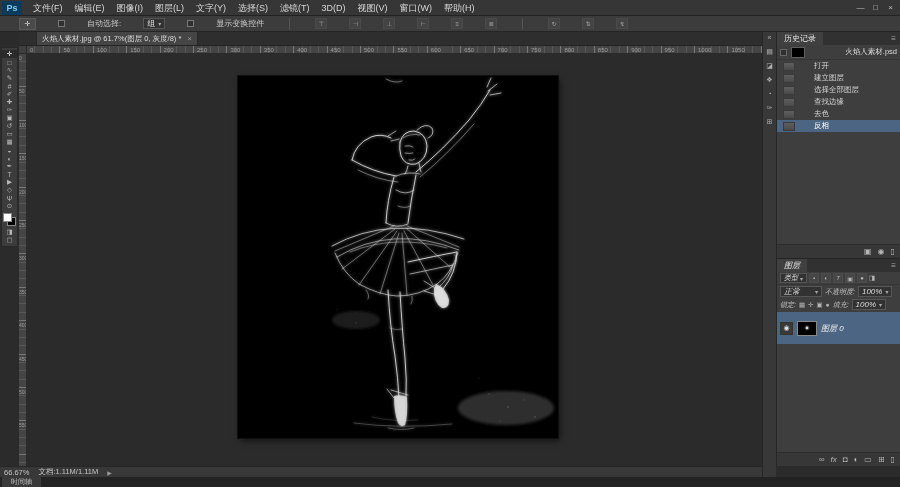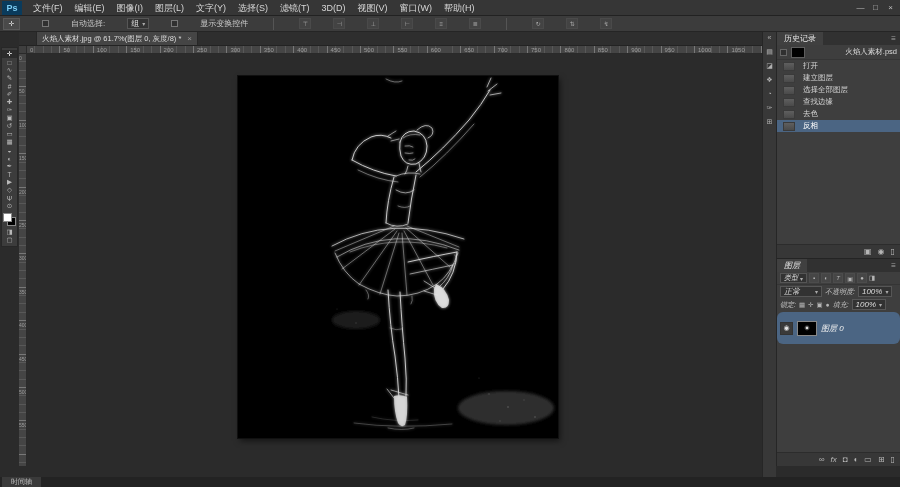--- a/index.html
+++ b/index.html
@@ -13,21 +13,21 @@
              border-bottom:1px solid #222; display:flex; align-items:center; z-index:20; }
   .ps-logo { width:20px; height:14px; background:#0a3b5c; color:#7ccdf4; font-weight:bold;
              font-size:9px; display:flex; align-items:center; justify-content:center; margin:0 5px 0 2px; }
   .menu-item { padding:0 6px; line-height:16px; font-size:9px; color:#d6d6d6; white-space:nowrap; }
   .win-controls { margin-left:auto; display:flex; align-items:center; padding-right:2px; }
   .winbtn { width:15px; text-align:center; font-size:8px; color:#c0c0c0; line-height:14px; }
 
   
   .optionsbar { position:absolute; top:16px; left:0; right:0; height:16px; background:#3c3c3c;
                 border-bottom:1px solid #252525; display:flex; align-items:center; gap:22px;
-                padding-left:3px; font-size:8px; z-index:19; }
+                padding-left:19px; font-size:8px; z-index:19; }
   .tool-box { width:17px; height:12px; border:1px solid #5a5a5a; background:#4a4a4a;
               display:flex; align-items:center; justify-content:center; font-size:7px; color:#ddd; }
   .checkbox { width:7px; height:7px; border:1px solid #777; background:#303030; display:inline-block; }
   .opt-label { color:#c8c8c8; font-size:8px; white-space:nowrap; }
   .dropdown { border:1px solid #565656; background:#323232; padding:0 3px; height:11px;
               display:flex; align-items:center; gap:3px; font-size:8px; color:#ddd; }
   .dd-arrow { font-size:6px; color:#aaa; }
   .vdiv { width:1px; height:12px; background:#555; margin:0 3px; }
   .opt-icon { width:12px; height:11px; border:1px solid #4a4a4a; background:#434343;
               display:flex; align-items:center; justify-content:center; font-size:6px; color:#a8a8a8; }
@@ -90,36 +90,36 @@
                   border-top:1px solid #2c2c2c; display:flex; align-items:center; justify-content:flex-end;
                   gap:6px; padding-right:5px; }
   .pf-icon { font-size:8px; color:#b5b5b5; }
 
   .history-content { position:absolute; top:13px; bottom:14px; left:0; right:0; overflow:hidden; }
   .snap-row { display:flex; align-items:center; gap:4px; height:15px; padding:0 3px;
               border-bottom:1px solid #353535; }
   .snap-check { width:7px; height:7px; border:1px solid #666; background:#303030; }
   .snap-thumb { width:16px; height:11px; background:#000; border:1px solid #5d5d5d; }
   .snap-name { font-size:7.5px; color:#ddd; white-space:nowrap;margin-left:36px; }
-  .hist-row { display:flex; align-items:center; gap:8px; height:12px; padding:0 3px 0 6px;
+  .hist-row { display:flex; align-items:center; gap:19px; height:12px; padding:0 3px 0 6px;
               font-size:7.5px; color:#d8d8d8; white-space:nowrap;text-align:center; }
   .h-icon { width:12px; height:9px; background:linear-gradient(#5f5f5f,#4a4a4a); border:1px solid #3a3a3a; flex:none; }
   .hist-row.selected { background:#4b6583; color:#fff; }
 
   .filter-row { display:flex; align-items:center; gap:2px; height:13px; padding:0 3px;
                 border-bottom:1px solid #353535; font-size:7px; }
   .filter-dd { border:1px solid #555; background:#323232; padding:0 3px; height:10px;
                display:flex; align-items:center; gap:2px; font-size:7px; color:#ddd; }
   .f-icon { width:10px; height:10px; border:1px solid #4c4c4c; background:#464646; flex:none;
             display:flex; align-items:center; justify-content:center; font-size:6px; color:#b5b5b5; }
   .blend-row, .lock-row { display:flex; align-items:center; gap:3px; height:13px; padding:0 3px; font-size:7px; }
   .blend-dd { width:42px; justify-content:space-between; }
   .mini-label { color:#c0c0c0; font-size:7px; white-space:nowrap; }
   .lk-icon { font-size:6.5px; color:#b5b5b5; }
-  .layer-row { display:flex; align-items:center; gap:4px; height:17px; padding:16px 3px; background:#4b6583; margin-top:1px;border-radius:6px; }
+  .layer-row { display:flex; align-items:center; gap:4px; height:17px; padding:16px 3px; background:#4b6583; margin-top:1px; }
   .eye-box { width:13px; height:13px; border:1px solid #333; background:#3a3a3a; flex:none;
              display:flex; align-items:center; justify-content:center; font-size:7px; color:#e5e5e5; }
   .layer-thumb { width:20px; height:15px; border:1px solid #888; flex:none;
                  background:#000 radial-gradient(circle at 50% 45%, #ddd 0 1px, rgba(255,255,255,.35) 1.5px, transparent 3px); }
   .layer-name { font-size:8px; color:#f0f0f0; white-space:nowrap; }
 
   
   .statusbar { position:absolute; left:0; top:466px; width:762px; height:11px; background:#383838;
                border-top:1px solid #262626; display:flex; align-items:center; gap:9px;
                padding-left:4px; font-size:7.5px; color:#c5c5c5; }
@@ -431,18 +431,23 @@
       <span class="pf-icon">∞</span>
       <span class="pf-icon">fx</span>
       <span class="pf-icon">◘</span>
       <span class="pf-icon">◐</span>
       <span class="pf-icon">▭</span>
       <span class="pf-icon">⊞</span>
       <span class="pf-icon">▯</span>
     </div>
   </div>
 
+  <div class="statusbar">
+    <span>66.67%</span>
+    <span>文档:1.11M/1.11M</span>
+    <span class="flyout">▶</span>
+  </div>
 
   <div class="bottomstrip">
     <div class="timeline-tab">时间轴</div>
   </div>
 
 </div>
 
 </body></html>

